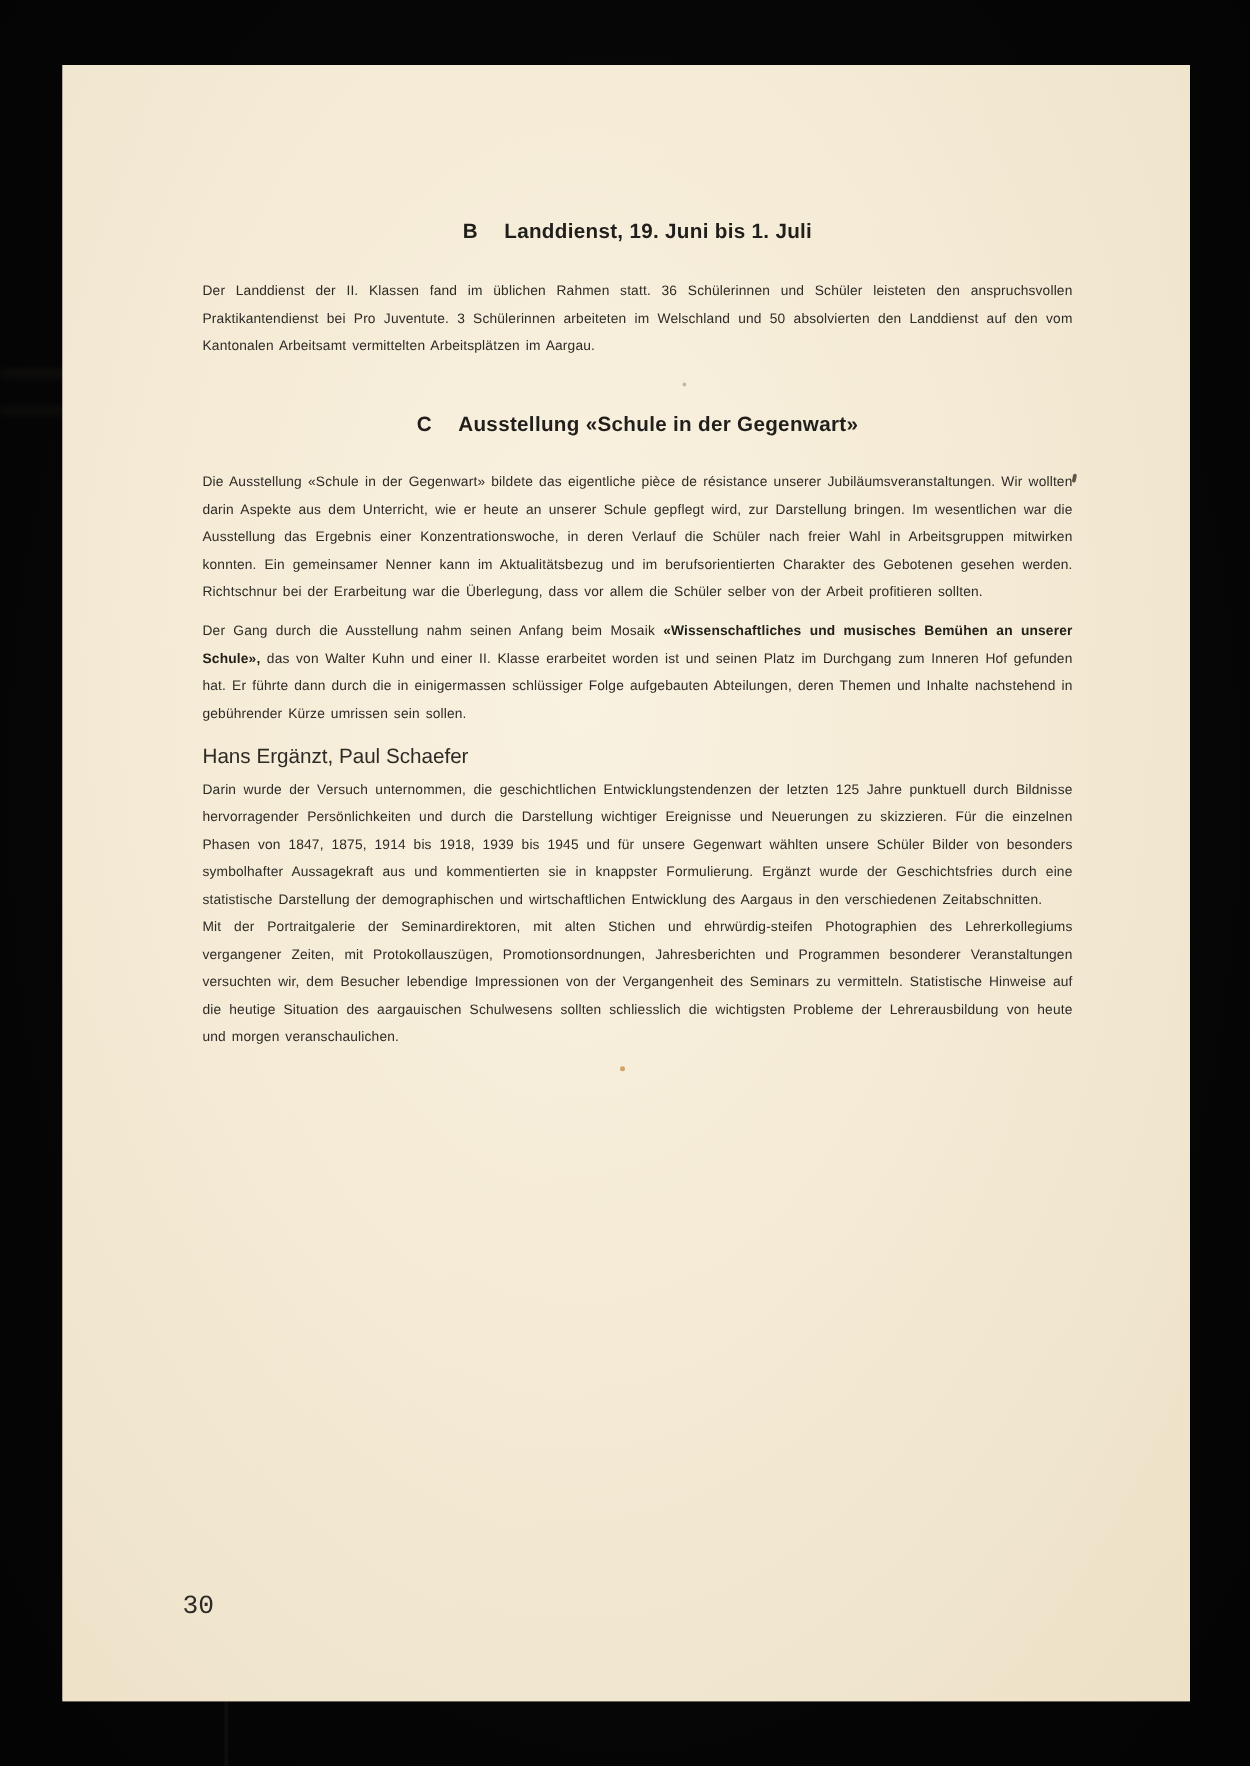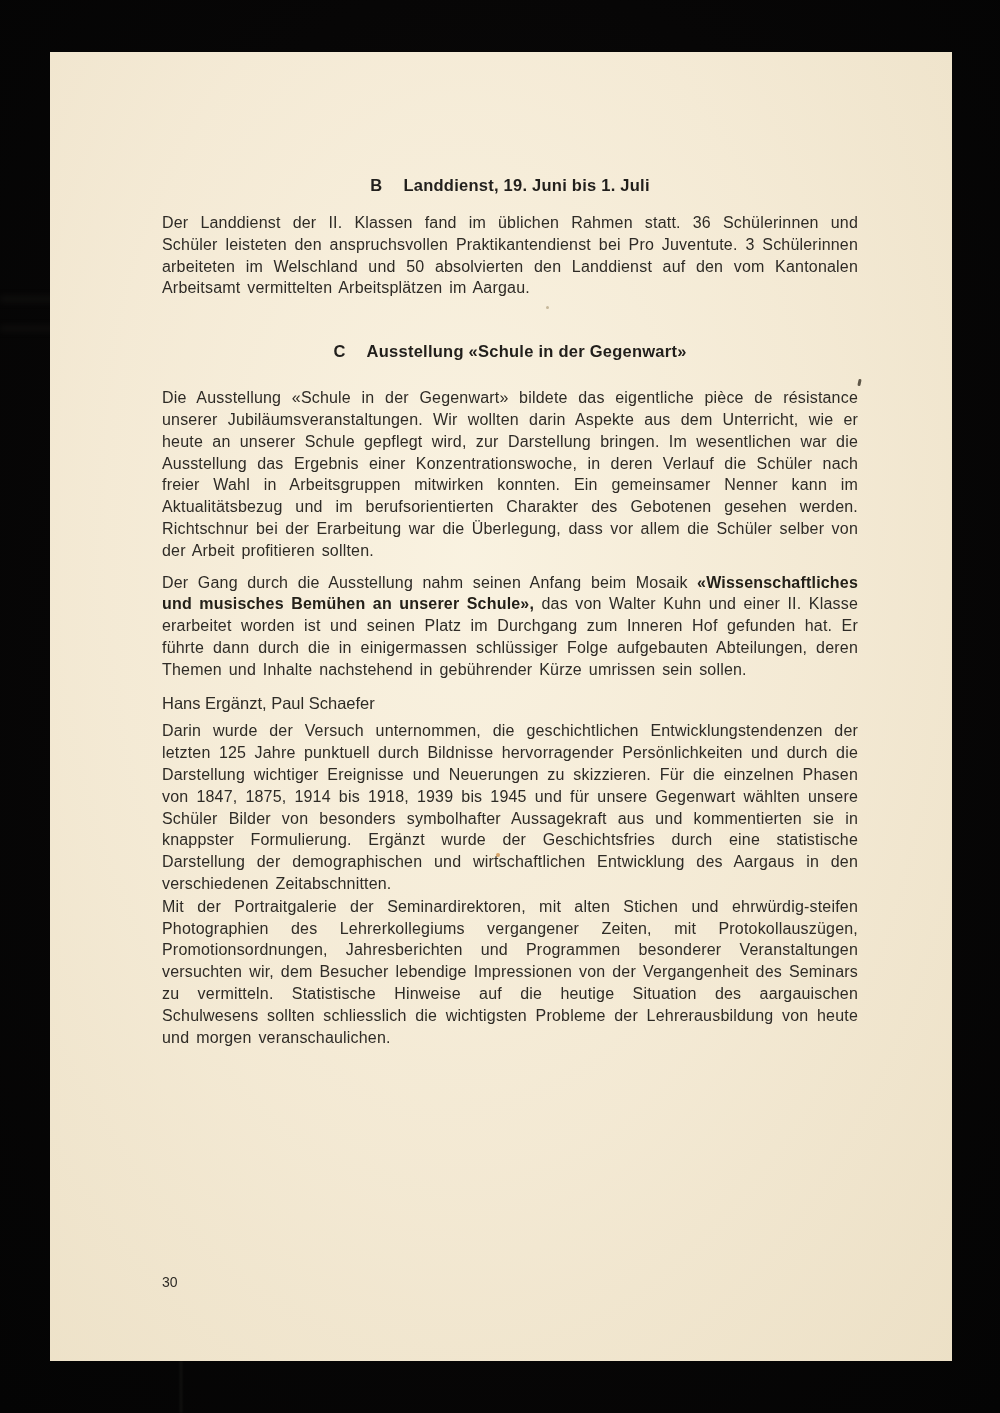--- a/index.html
+++ b/index.html
@@ -30,35 +30,35 @@
     width: 902px;
     height: 1309px;
     background:
       radial-gradient(ellipse at 46% 38%, rgba(250,243,226,0.9) 0%, rgba(244,234,213,0.85) 52%, rgba(236,224,198,0.9) 100%),
       linear-gradient(135deg, #f7ecda 0%, #f3e9d2 40%, #eee2c8 100%);
     box-sizing: border-box;
     padding: 124px 94px 0 112px;
     color: #2e2b26;
   }
   .body-text {
-    font-size: 16px;
+    font-size: 11px;
     line-height: 21.8px;
     text-align: justify;
     letter-spacing: 0.012em;
     word-spacing: 0.14em;
     margin: 0;
     color: #2e2b26;
   }
   .sec-heading {
     font-size: 16.5px;
     font-weight: bold;
     text-align: center;
     letter-spacing: 0.015em;
     color: #211f1c;
-    margin: 0 0 18px 0;
+    margin: 0 0 29px 0;
     line-height: 18px;
   }
   .sec-heading.second {
     margin: 43px 0 27px 0;
   }
   .kicker {
     display: inline-block;
     margin-right: 21px;
   }
   .para-gap { margin-bottom: 10px; }
@@ -76,24 +76,25 @@
     font-size: 16.5px;
     line-height: 21.8px;
     margin: 12px 0 0 0;
     color: #2e2b26;
   }
   .flow-para { margin-top: 6px; }
   .no-gap { margin-top: 1px; }
   b, .bold-inline { font-weight: bold; color: #232019; }
   .page-number {
     position: absolute;
-    left: 112px;
+    left: 96px;
     top: 1222px;
-    font-size: 14px;
+    font-size: 21px;
     color: #2e2b26;
+    font-family: Liberation Mono, monospace;
   }
   .speck-1 {
     position: absolute;
     left: 808px;
     top: 327px;
     width: 3px;
     height: 7px;
     border-radius: 2px;
     background: #443d30;
     transform: rotate(12deg);

